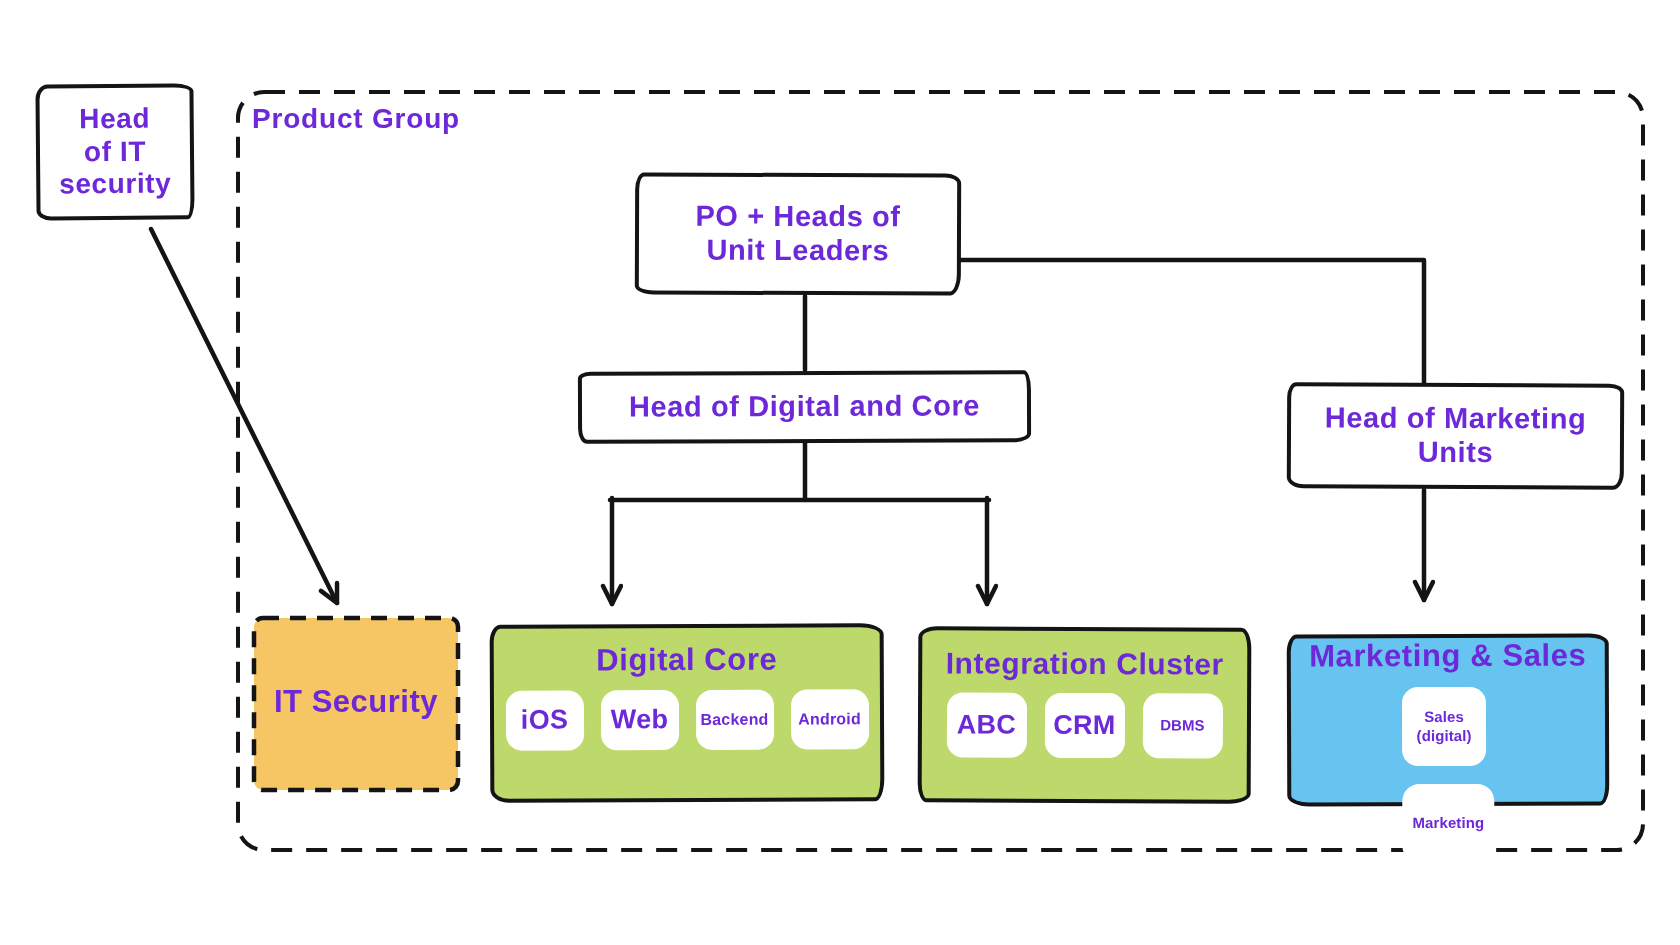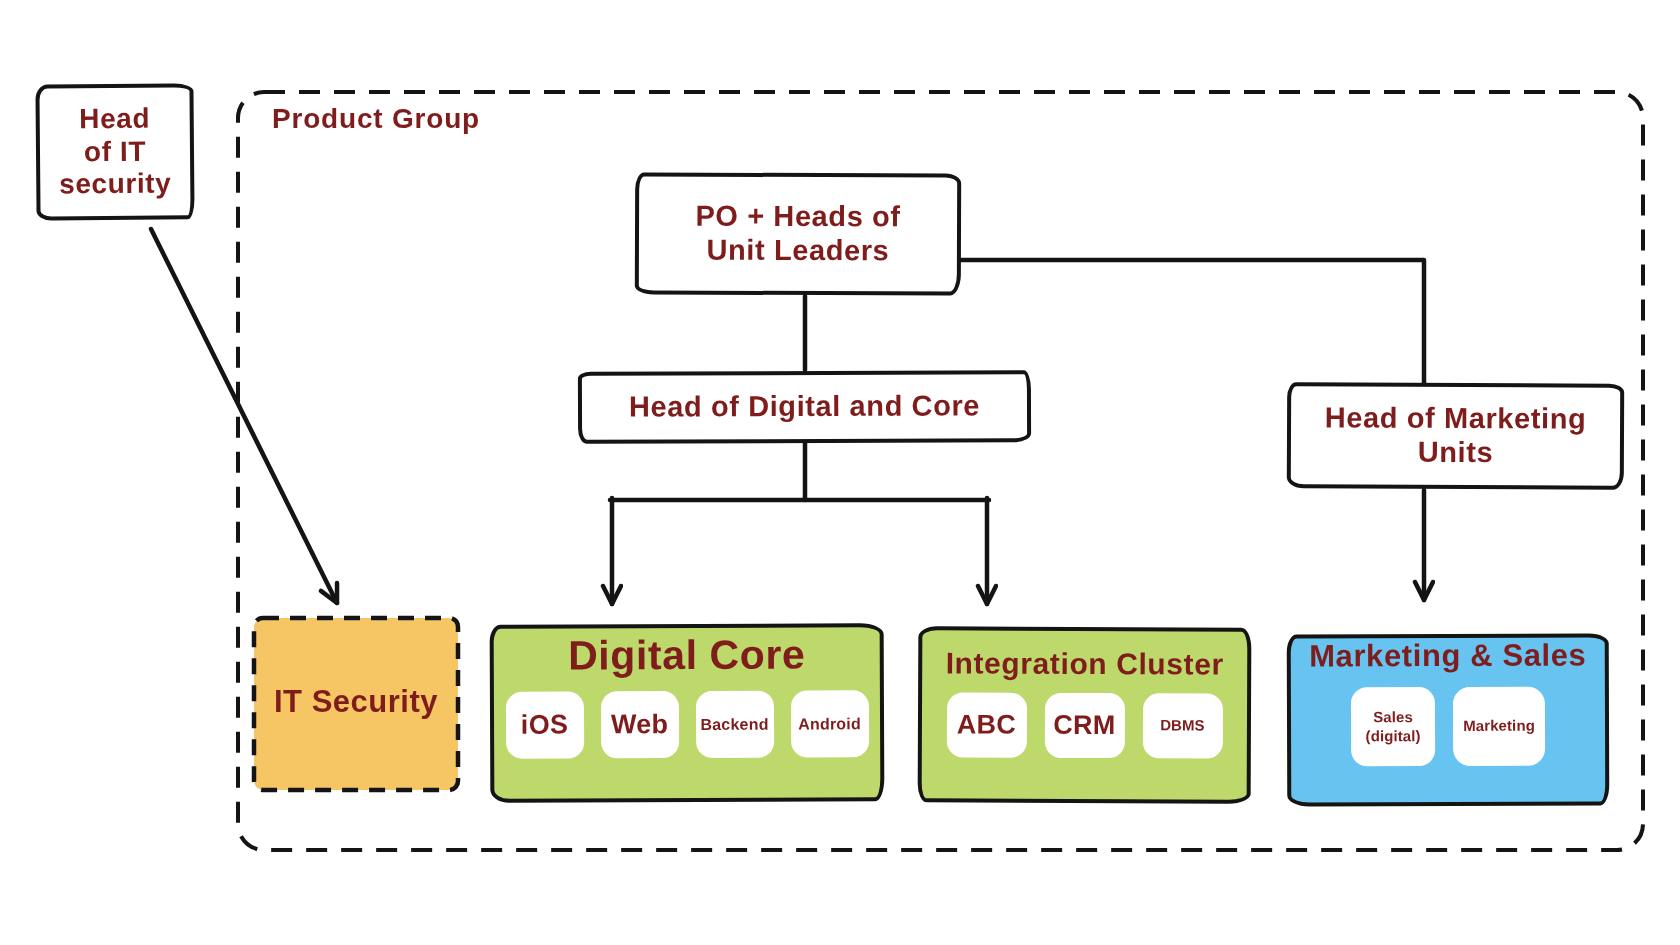--- a/index.html
+++ b/index.html
@@ -1,71 +1,71 @@
 <!DOCTYPE html>
 <html><head>
 <meta charset="utf-8">
 <style>
   html,body { margin:0; padding:0; background:#ffffff; }
   .canvas {
     position:relative; width:1680px; height:945px; background:#ffffff;
-    font-family:"Liberation Sans", sans-serif; font-weight:700; color:#7f1d1d;
+    font-family:"Liberation Sans", sans-serif; font-weight:700; color:#6d28d9;
     overflow:hidden;
   }
   .layer { position:absolute; left:0; top:0; width:1680px; height:945px; }
 
   
   .node {
     position:absolute; background:#ffffff; border:4px solid #141414;
     display:flex; flex-direction:column; align-items:center; justify-content:center;
     text-align:center; letter-spacing:0.6px; line-height:1.16; box-sizing:border-box;
   }
   #node-it-head   { left:36px;  top:84px;  width:158px; height:136px; font-size:28px;
                     border-radius:12px 20px 7px 15px / 15px 8px 20px 10px; transform:rotate(-0.5deg); }
   #node-po        { left:635px; top:173px; width:326px; height:122px; font-size:29px;
                     border-radius:9px 16px 11px 19px / 17px 10px 21px 9px; transform:rotate(0.2deg); }
   #node-hdc       { left:578px; top:371px; width:453px; height:72px;  font-size:29px;
                     border-radius:13px 7px 17px 9px / 7px 19px 9px 15px; transform:rotate(-0.2deg); }
   #node-hmu       { left:1287px;top:383px; width:337px; height:106px; font-size:29px;
                     border-radius:9px 15px 11px 17px / 15px 9px 17px 11px; transform:rotate(0.25deg); }
 
   
-  #pg-label { position:absolute; left:272px; top:103px; font-size:28px; letter-spacing:0.8px; }
+  #pg-label { position:absolute; left:252px; top:103px; font-size:28px; letter-spacing:0.8px; }
 
   
   #it-label { position:absolute; left:254px; top:616px; width:204px; height:172px;
               display:flex; align-items:center; justify-content:center;
               font-size:31px; letter-spacing:0.5px; }
 
   
   .cluster {
     position:absolute; border:4px solid #141414; box-sizing:border-box;
     display:flex; flex-direction:column; align-items:center;
   }
   .cluster-title { text-align:center; letter-spacing:0.6px; }
   .chip-row { display:flex; justify-content:center; }
   .chip { background:#ffffff; border-radius:16px; display:flex; align-items:center;
           justify-content:center; text-align:center; line-height:1.25; }
 
   #cl-digital { left:490px; top:624px; width:394px; height:178px; background:#bed96b;
                 border-radius:11px 24px 9px 19px / 17px 11px 23px 13px; transform:rotate(-0.25deg); }
-  #cl-digital .cluster-title { margin-top:4px; font-size:41px; }
+  #cl-digital .cluster-title { margin-top:14px; font-size:31px; }
   #cl-digital .chip-row { margin-top:12px; gap:17px; }
-  #cl-digital .chip { width:78px; height:67px; }
+  #cl-digital .chip { width:78px; height:60px; }
 
   #cl-integration { left:918px; top:627px; width:333px; height:176px; background:#bed96b;
                     border-radius:19px 10px 22px 9px / 11px 21px 10px 19px; transform:rotate(0.25deg); }
   #cl-integration .cluster-title { margin-top:16px; font-size:30px; }
   #cl-integration .chip-row { margin-top:12px; gap:18px; }
   #cl-integration .chip { width:80px; height:65px; }
 
   #cl-marketing { left:1287px; top:634px; width:322px; height:172px; background:#67c3f0;
                   border-radius:10px 20px 9px 22px / 18px 10px 21px 11px; transform:rotate(-0.2deg); }
   #cl-marketing .cluster-title { font-size:31px; }
-  #cl-marketing .chip-row { margin-top:13px; gap:18px; }
+  #cl-marketing .chip-row { margin-top:13px; gap:18px;flex-direction:column; }
   #cl-marketing .chip { height:79px; }
   #cl-marketing .chip.sales { width:84px; }
   #cl-marketing .chip.mkt   { width:92px;border-radius:17px; }
 
   .chip-lg  { font-size:27px; letter-spacing:0.3px; }
   .chip-md  { font-size:16px; letter-spacing:0.2px; }
   .chip-sm  { font-size:15px; letter-spacing:0.1px; }
 </style>
 </head>
 <body>

